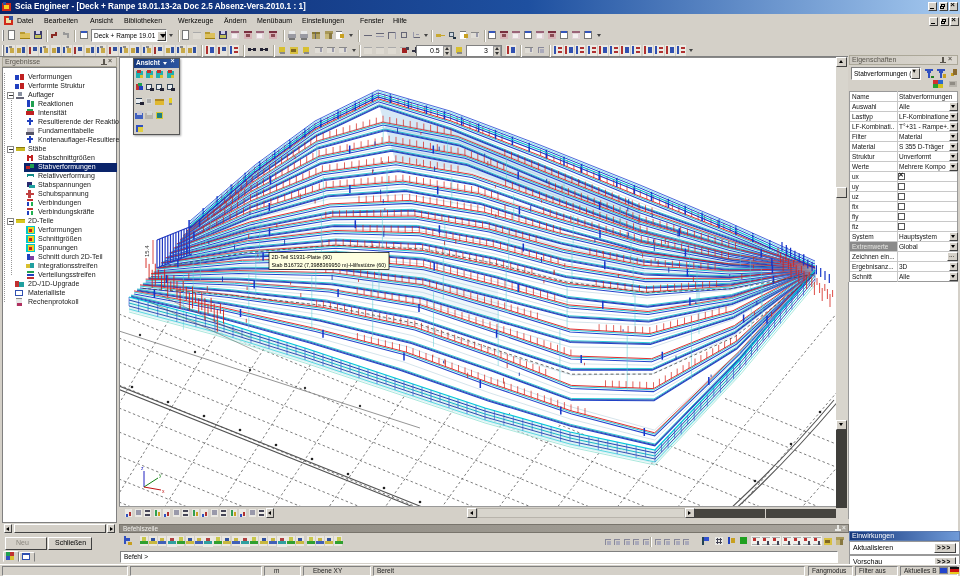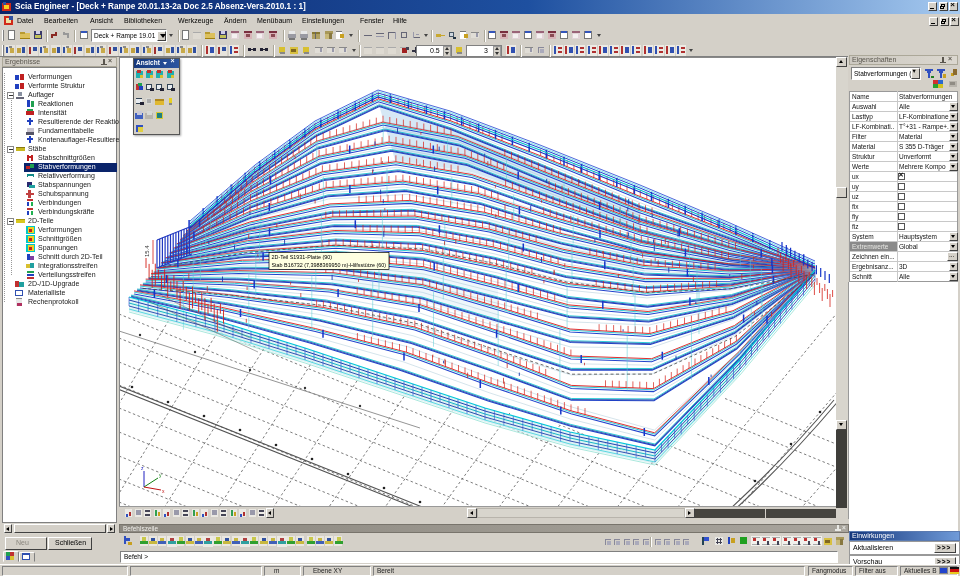--- a/index.html
+++ b/index.html
@@ -1,21 +1,21 @@
 <!DOCTYPE html>
 <html><head><meta charset="utf-8"><style>
 *{margin:0;padding:0;box-sizing:border-box}body{font-family:"Liberation Sans",sans-serif;background:#d4d0c8;width:960px;height:576px;overflow:hidden;position:relative}
 </style></head><body>
 <div style="position:absolute;left:0px;top:0px;width:960px;height:14px;background:linear-gradient(90deg,#0a246a 0%,#1e50a0 55%,#a6caf0 100%)"></div>
 <b style="position:absolute;left:2px;top:2px;width:10px;height:10px;">
     <u style="position:absolute;display:block;left:0px;top:1px;width:9px;height:8px;background:#d02818"></u>
     <u style="position:absolute;display:block;left:2px;top:3px;width:5px;height:4px;background:#f8d020"></u>
     <u style="position:absolute;display:block;left:1px;top:0px;width:3px;height:3px;background:#3050a0"></u>
   </b>
-<div style="position:absolute;left:15px;top:1.5px;font-size:8.2px;color:#fff;white-space:nowrap;font-weight:bold">Scia Engineer - [Deck + Rampe 20.01.13-2a Doc  2.5  Absenz-Vers.2010.1 : 1]</div>
+<div style="position:absolute;left:15px;top:1.5px;font-size:8.2px;color:#fff;white-space:nowrap;font-weight:bold">Scia Engineer - [Deck + Rampe 19.01.13-2a Doc  2.5  Absenz-Vers.2010.1 : 1]</div>
 <div style="position:absolute;left:928.0px;top:2px;width:9px;height:9px;background:#d4d0c8;border:1px solid;border-color:#fff #404040 #404040 #fff"></div>
 <div style="position:absolute;left:929.5px;top:7.5px;width:4px;height:1.5px;background:#000"></div>
 <div style="position:absolute;left:938.5px;top:2px;width:9px;height:9px;background:#d4d0c8;border:1px solid;border-color:#fff #404040 #404040 #fff"></div>
 <div style="position:absolute;left:940.5px;top:3.5px;width:4.5px;height:3.5px;border:1px solid #000;border-top:1.5px solid #000"></div>
 <div style="position:absolute;left:939.5px;top:5.5px;width:4.5px;height:3.5px;border:1px solid #000;border-top:1.5px solid #000;background:#d4d0c8"></div>
 <div style="position:absolute;left:949.0px;top:2px;width:9px;height:9px;background:#d4d0c8;border:1px solid;border-color:#fff #404040 #404040 #fff"></div>
 <div style="position:absolute;left:950.3px;top:-0.20000000000000018px;font-size:8px;color:#000;white-space:nowrap;font-weight:bold">×</div>
 <div style="position:absolute;left:0px;top:14px;width:960px;height:14px;background:#d4d0c8"></div>
 <b style="position:absolute;left:4px;top:16px;width:10px;height:10px;">
     <u style="position:absolute;display:block;left:0px;top:0px;width:9px;height:9px;background:#d02818"></u>

